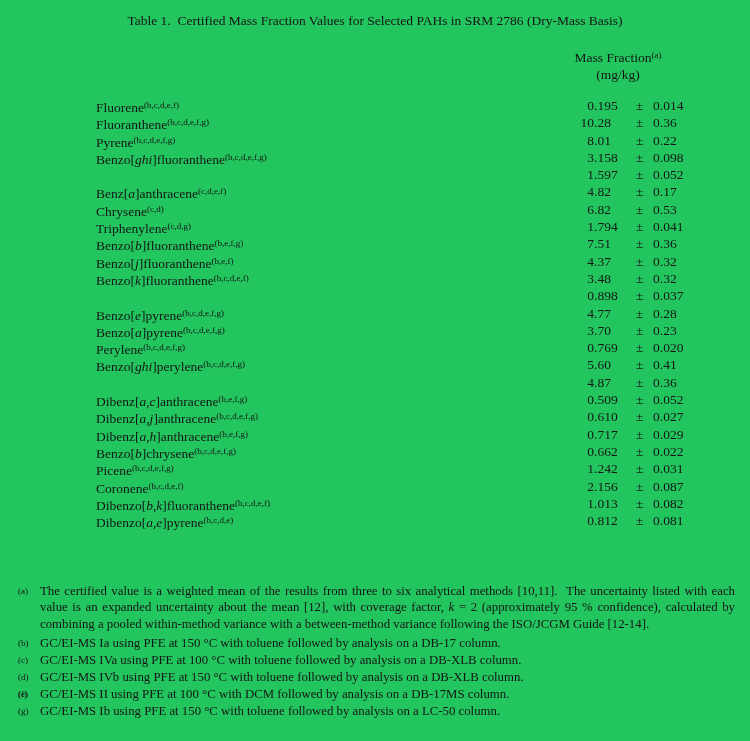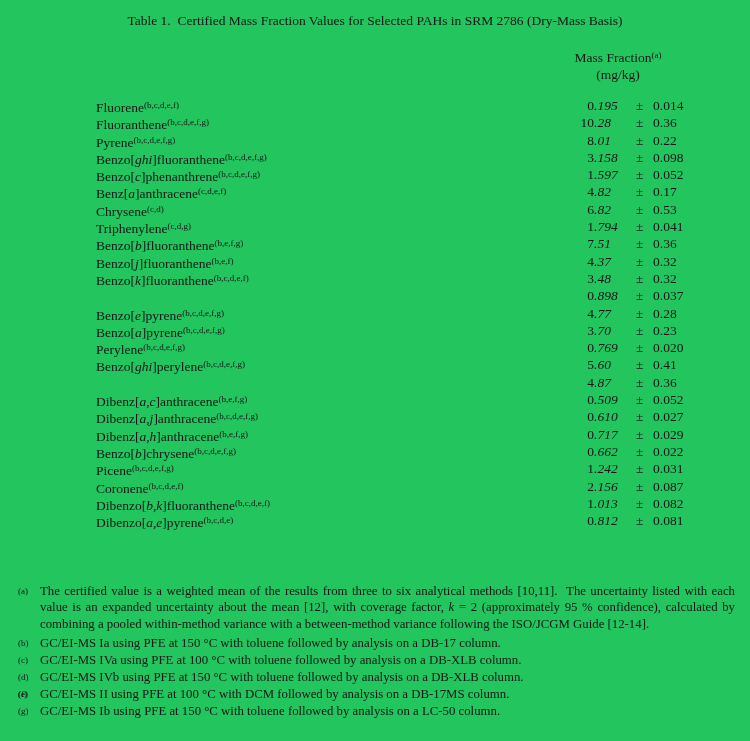--- a/index.html
+++ b/index.html
@@ -12,21 +12,21 @@
     position:absolute;top:13px;left:0;width:100%;text-align:center;
     font-size:13.5px;white-space:nowrap;
   }
   .colhead{
     position:absolute;top:47px;left:538px;width:160px;text-align:center;line-height:17px;
   }
   .sup{font-size:9px;vertical-align:4px;letter-spacing:0;}
   .rows{position:absolute;top:97px;left:80px;width:640px;margin-left:16px;}
   .row{position:relative;height:17.3px;line-height:17.3px;white-space:nowrap;}
   .row .vint{position:absolute;left:468px;width:30px;text-align:right;top:0;}
-  .row .vfrac{position:absolute;left:498px;top:0;font-style:italic;}
+  .row .vfrac{position:absolute;left:498px;top:0;}
   .row .pm{position:absolute;left:540px;top:0;}
   .row .unc{position:absolute;left:557px;top:0;text-align:right;}
   .footnotes{position:absolute;top:583px;left:18px;width:717px;font-size:12.8px;}
   .fn{position:relative;padding-left:22px;}
   .fn .mark{position:absolute;left:0;top:0;font-size:9px;}
   .fn-a{text-align:justify;line-height:16.4px;margin-bottom:3px;}
   .fn-line{line-height:17px;white-space:nowrap;}
   i{font-style:italic;}
 </style>
 </head>
@@ -39,21 +39,21 @@
   <div class="colhead">
     <div><span>Mass Fraction</span><span class="sup">(a)</span></div>
     <div>(mg/kg)</div>
   </div>
 
   <div class="rows" id="rows">
       <div class="row"><span class="name">Fluorene<span class="sup">(b,c,d,e,f)</span></span><span class="vint">0</span><span class="vfrac">.195</span><span class="pm">±</span><span class="unc">0.014</span></div>
       <div class="row"><span class="name">Fluoranthene<span class="sup">(b,c,d,e,f,g)</span></span><span class="vint">10</span><span class="vfrac">.28</span><span class="pm">±</span><span class="unc">0.36</span></div>
       <div class="row"><span class="name">Pyrene<span class="sup">(b,c,d,e,f,g)</span></span><span class="vint">8</span><span class="vfrac">.01</span><span class="pm">±</span><span class="unc">0.22</span></div>
       <div class="row"><span class="name">Benzo[<i>ghi</i>]fluoranthene<span class="sup">(b,c,d,e,f,g)</span></span><span class="vint">3</span><span class="vfrac">.158</span><span class="pm">±</span><span class="unc">0.098</span></div>
-      <div class="row"><span class="name">Benzo[<i>c</i>]phenanthrene<span class="sup">(b,c,d,e,f,g)</span></span><span class="vint">1</span><span class="vfrac">.597</span><span class="pm">±</span><span class="unc">0.052</span></div>
+      <div class="row"><span class="vint">1</span><span class="vfrac">.597</span><span class="pm">±</span><span class="unc">0.052</span></div>
       <div class="row"><span class="name">Benz[<i>a</i>]anthracene<span class="sup">(c,d,e,f)</span></span><span class="vint">4</span><span class="vfrac">.82</span><span class="pm">±</span><span class="unc">0.17</span></div>
       <div class="row"><span class="name">Chrysene<span class="sup">(c,d)</span></span><span class="vint">6</span><span class="vfrac">.82</span><span class="pm">±</span><span class="unc">0.53</span></div>
       <div class="row"><span class="name">Triphenylene<span class="sup">(c,d,g)</span></span><span class="vint">1</span><span class="vfrac">.794</span><span class="pm">±</span><span class="unc">0.041</span></div>
       <div class="row"><span class="name">Benzo[<i>b</i>]fluoranthene<span class="sup">(b,e,f,g)</span></span><span class="vint">7</span><span class="vfrac">.51</span><span class="pm">±</span><span class="unc">0.36</span></div>
       <div class="row"><span class="name">Benzo[<i>j</i>]fluoranthene<span class="sup">(b,e,f)</span></span><span class="vint">4</span><span class="vfrac">.37</span><span class="pm">±</span><span class="unc">0.32</span></div>
       <div class="row"><span class="name">Benzo[<i>k</i>]fluoranthene<span class="sup">(b,c,d,e,f)</span></span><span class="vint">3</span><span class="vfrac">.48</span><span class="pm">±</span><span class="unc">0.32</span></div>
       <div class="row"><span class="vint">0</span><span class="vfrac">.898</span><span class="pm">±</span><span class="unc">0.037</span></div>
       <div class="row"><span class="name">Benzo[<i>e</i>]pyrene<span class="sup">(b,c,d,e,f,g)</span></span><span class="vint">4</span><span class="vfrac">.77</span><span class="pm">±</span><span class="unc">0.28</span></div>
       <div class="row"><span class="name">Benzo[<i>a</i>]pyrene<span class="sup">(b,c,d,e,f,g)</span></span><span class="vint">3</span><span class="vfrac">.70</span><span class="pm">±</span><span class="unc">0.23</span></div>
       <div class="row"><span class="name">Perylene<span class="sup">(b,c,d,e,f,g)</span></span><span class="vint">0</span><span class="vfrac">.769</span><span class="pm">±</span><span class="unc">0.020</span></div>

